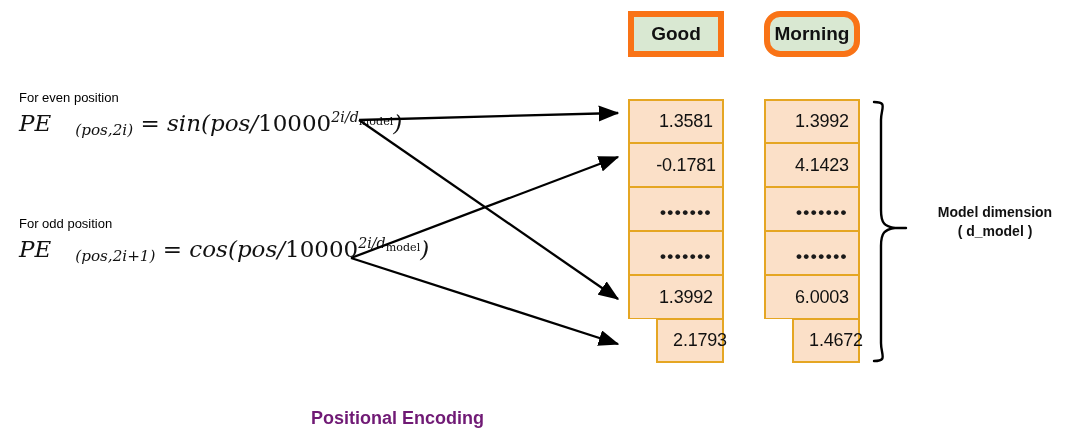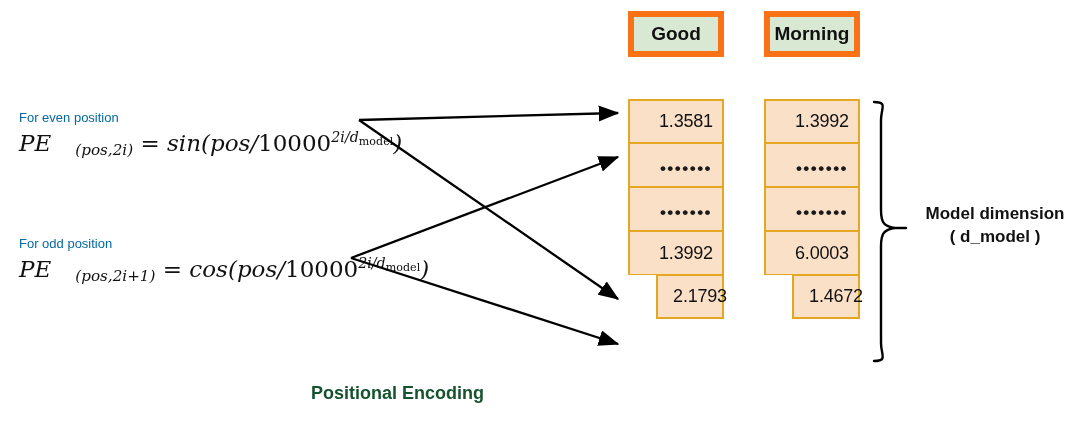--- a/index.html
+++ b/index.html
@@ -25,21 +25,21 @@
     border: 6px solid #f97316;
     display: flex;
     align-items: center;
     justify-content: center;
     font-size: 19px;
     font-weight: bold;
     color: #111111;
     box-sizing: border-box;
   }
   #token-good { left: 628px; top: 11px; }
-  #token-morning { left: 764px; top: 11px; }
+  #token-morning { left: 764px; top: 11px; border-radius: 16px; }
 
   
   .vector-column {
     position: absolute;
     width: 96px;
     top: 99px;
     display: flex;
     flex-direction: column;
   }
   #column-good { left: 628px; }
@@ -72,24 +72,23 @@
     color: #1a1a1a;
   }
 
   
   .formula-group { position: absolute; color: #1a1a1a; }
   #formula-even { left: 19px; top: 90px; }
   #formula-odd  { left: 19px; top: 216px; }
 
   .formula-caption {
     font-size: 13px;
-    color: #0369a1;
+    color: #000000;
     margin-bottom: 4px;
     font-family: "Liberation Sans", sans-serif;
-    margin-top: 20px;
   }
   .formula-body {
     font-family: "DejaVu Serif", serif;
     font-size: 23px;
     font-style: italic;
     white-space: nowrap;
     color: #111111;
   }
   .formula-body .rm { font-style: normal; text-align: center; }
   .formula-body sub {
@@ -107,36 +106,36 @@
     font-style: normal;
   }
 
   
   #dimension-label {
     position: absolute;
     left: 912px;
     top: 203px;
     width: 166px;
     text-align: center;
-    font-size: 17px;
+    font-size: 14px;
     font-weight: bold;
     line-height: 1.35;
     color: #111111;
   }
 
   
   #caption {
     position: absolute;
     left: 0;
-    top: 383px;
+    top: 408px;
     width: 795px;
     text-align: center;
     font-size: 18px;
     font-weight: bold;
-    color: #14532d;
+    color: #701a75;
   }
 
   
   #overlay {
     position: absolute;
     left: 0; top: 0;
     width: 1080px; height: 440px;
     pointer-events: none;
   }
 </style>
@@ -147,28 +146,30 @@
 
   <div class="token-box" id="token-good">
     <span>Good</span>
   </div>
   <div class="token-box" id="token-morning">
     <span>Morning</span>
   </div>
 
   <div class="vector-column" id="column-good">
     <div class="cell">1.3581</div>
+    <div class="cell">-0.1781</div>
     <div class="cell ellipsis">•••••••</div>
     <div class="cell ellipsis">•••••••</div>
     <div class="cell">1.3992</div>
     <div class="cell">2.1793</div>
   </div>
 
   <div class="vector-column" id="column-morning">
     <div class="cell">1.3992</div>
+    <div class="cell">4.1423</div>
     <div class="cell ellipsis">•••••••</div>
     <div class="cell ellipsis">•••••••</div>
     <div class="cell">6.0003</div>
     <div class="cell">1.4672</div>
   </div>
 
   <div class="formula-group" id="formula-even">
     <div class="formula-caption">For even position</div>
     <div class="formula-body">
       <span>PE</span><sub>(pos,2i)</sub>

